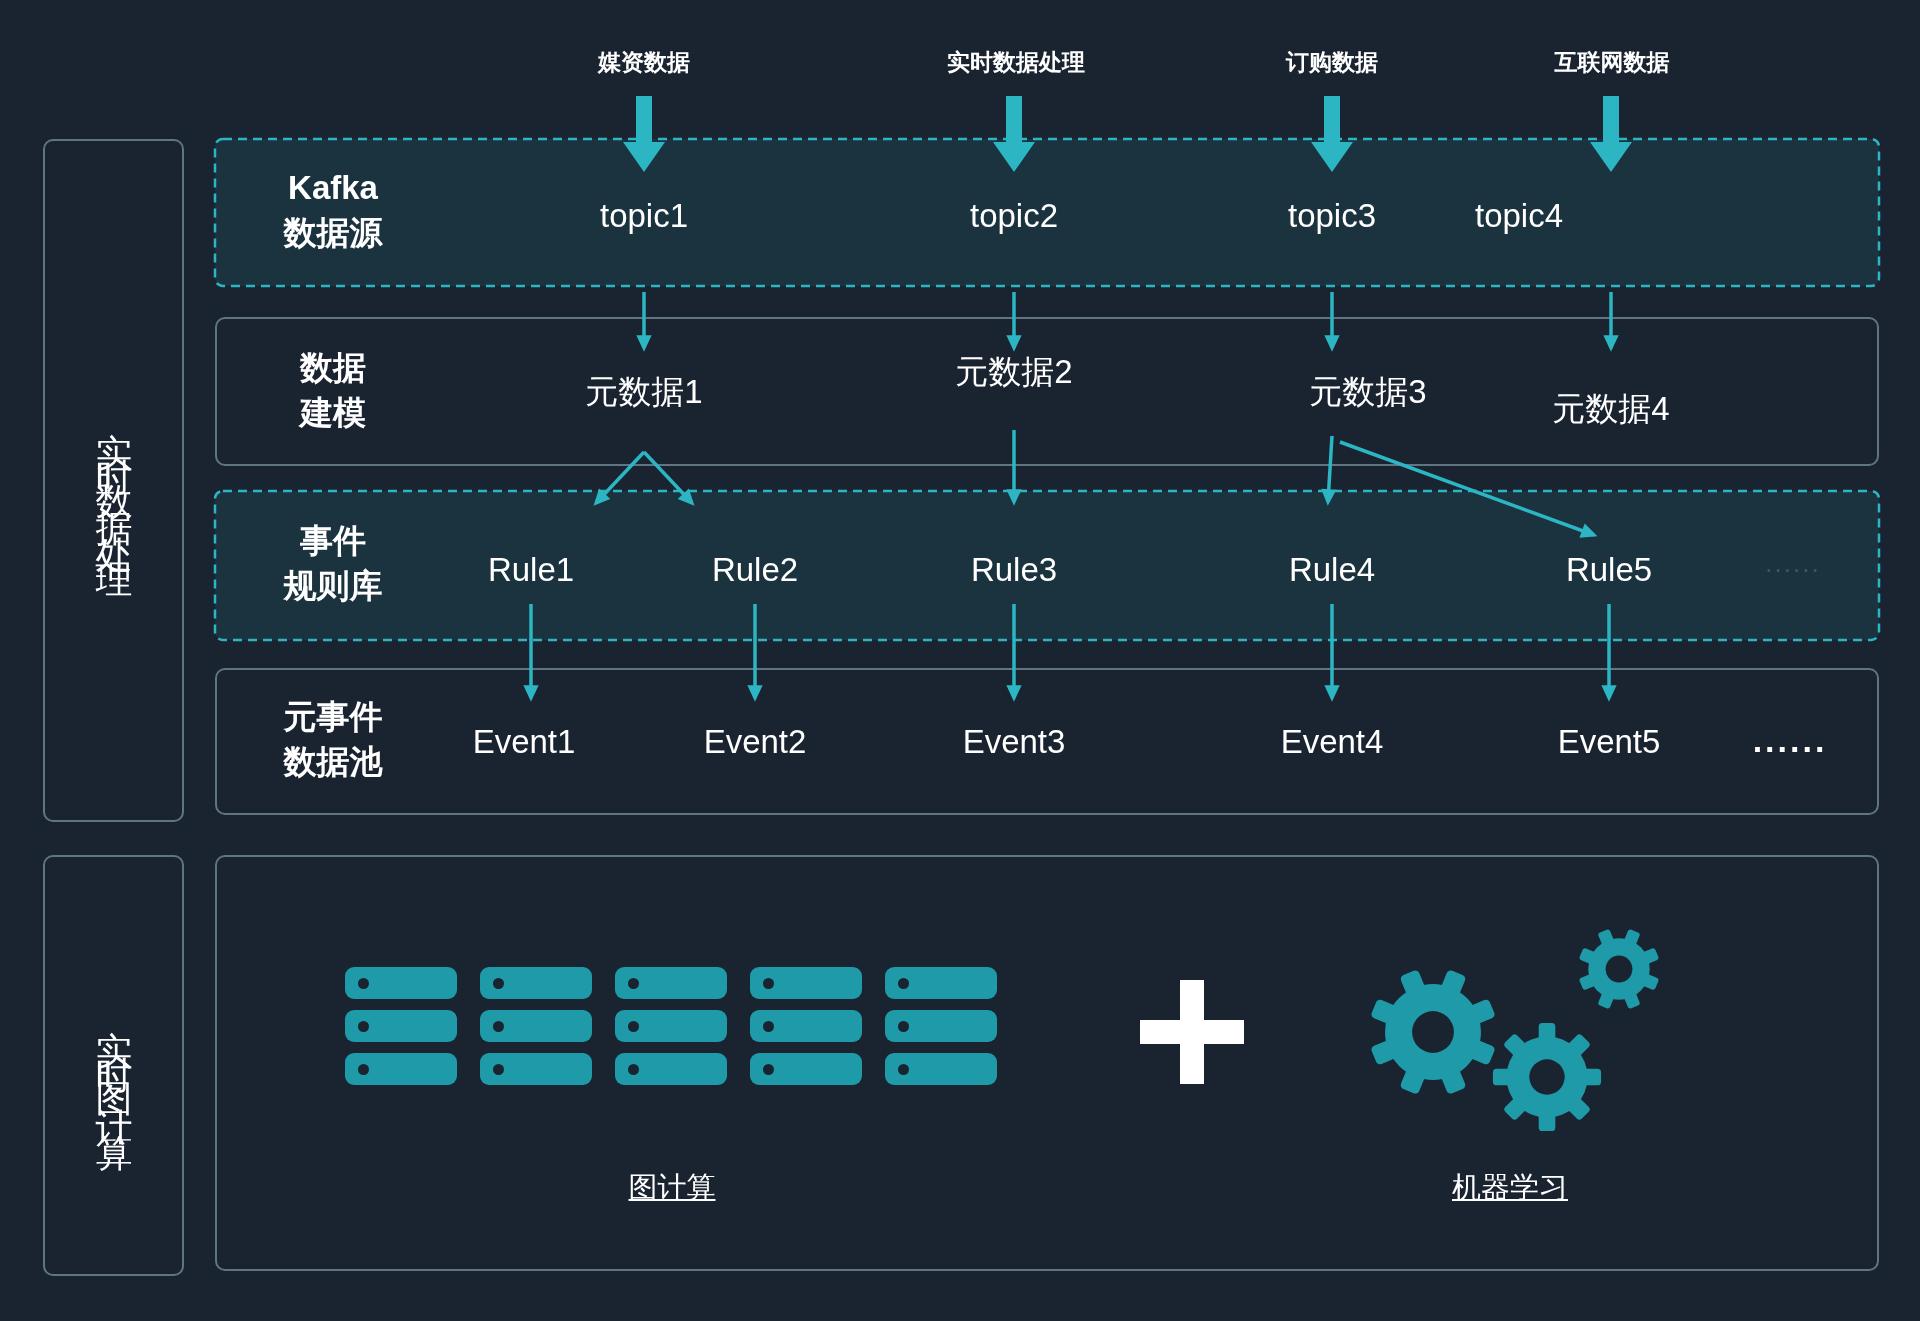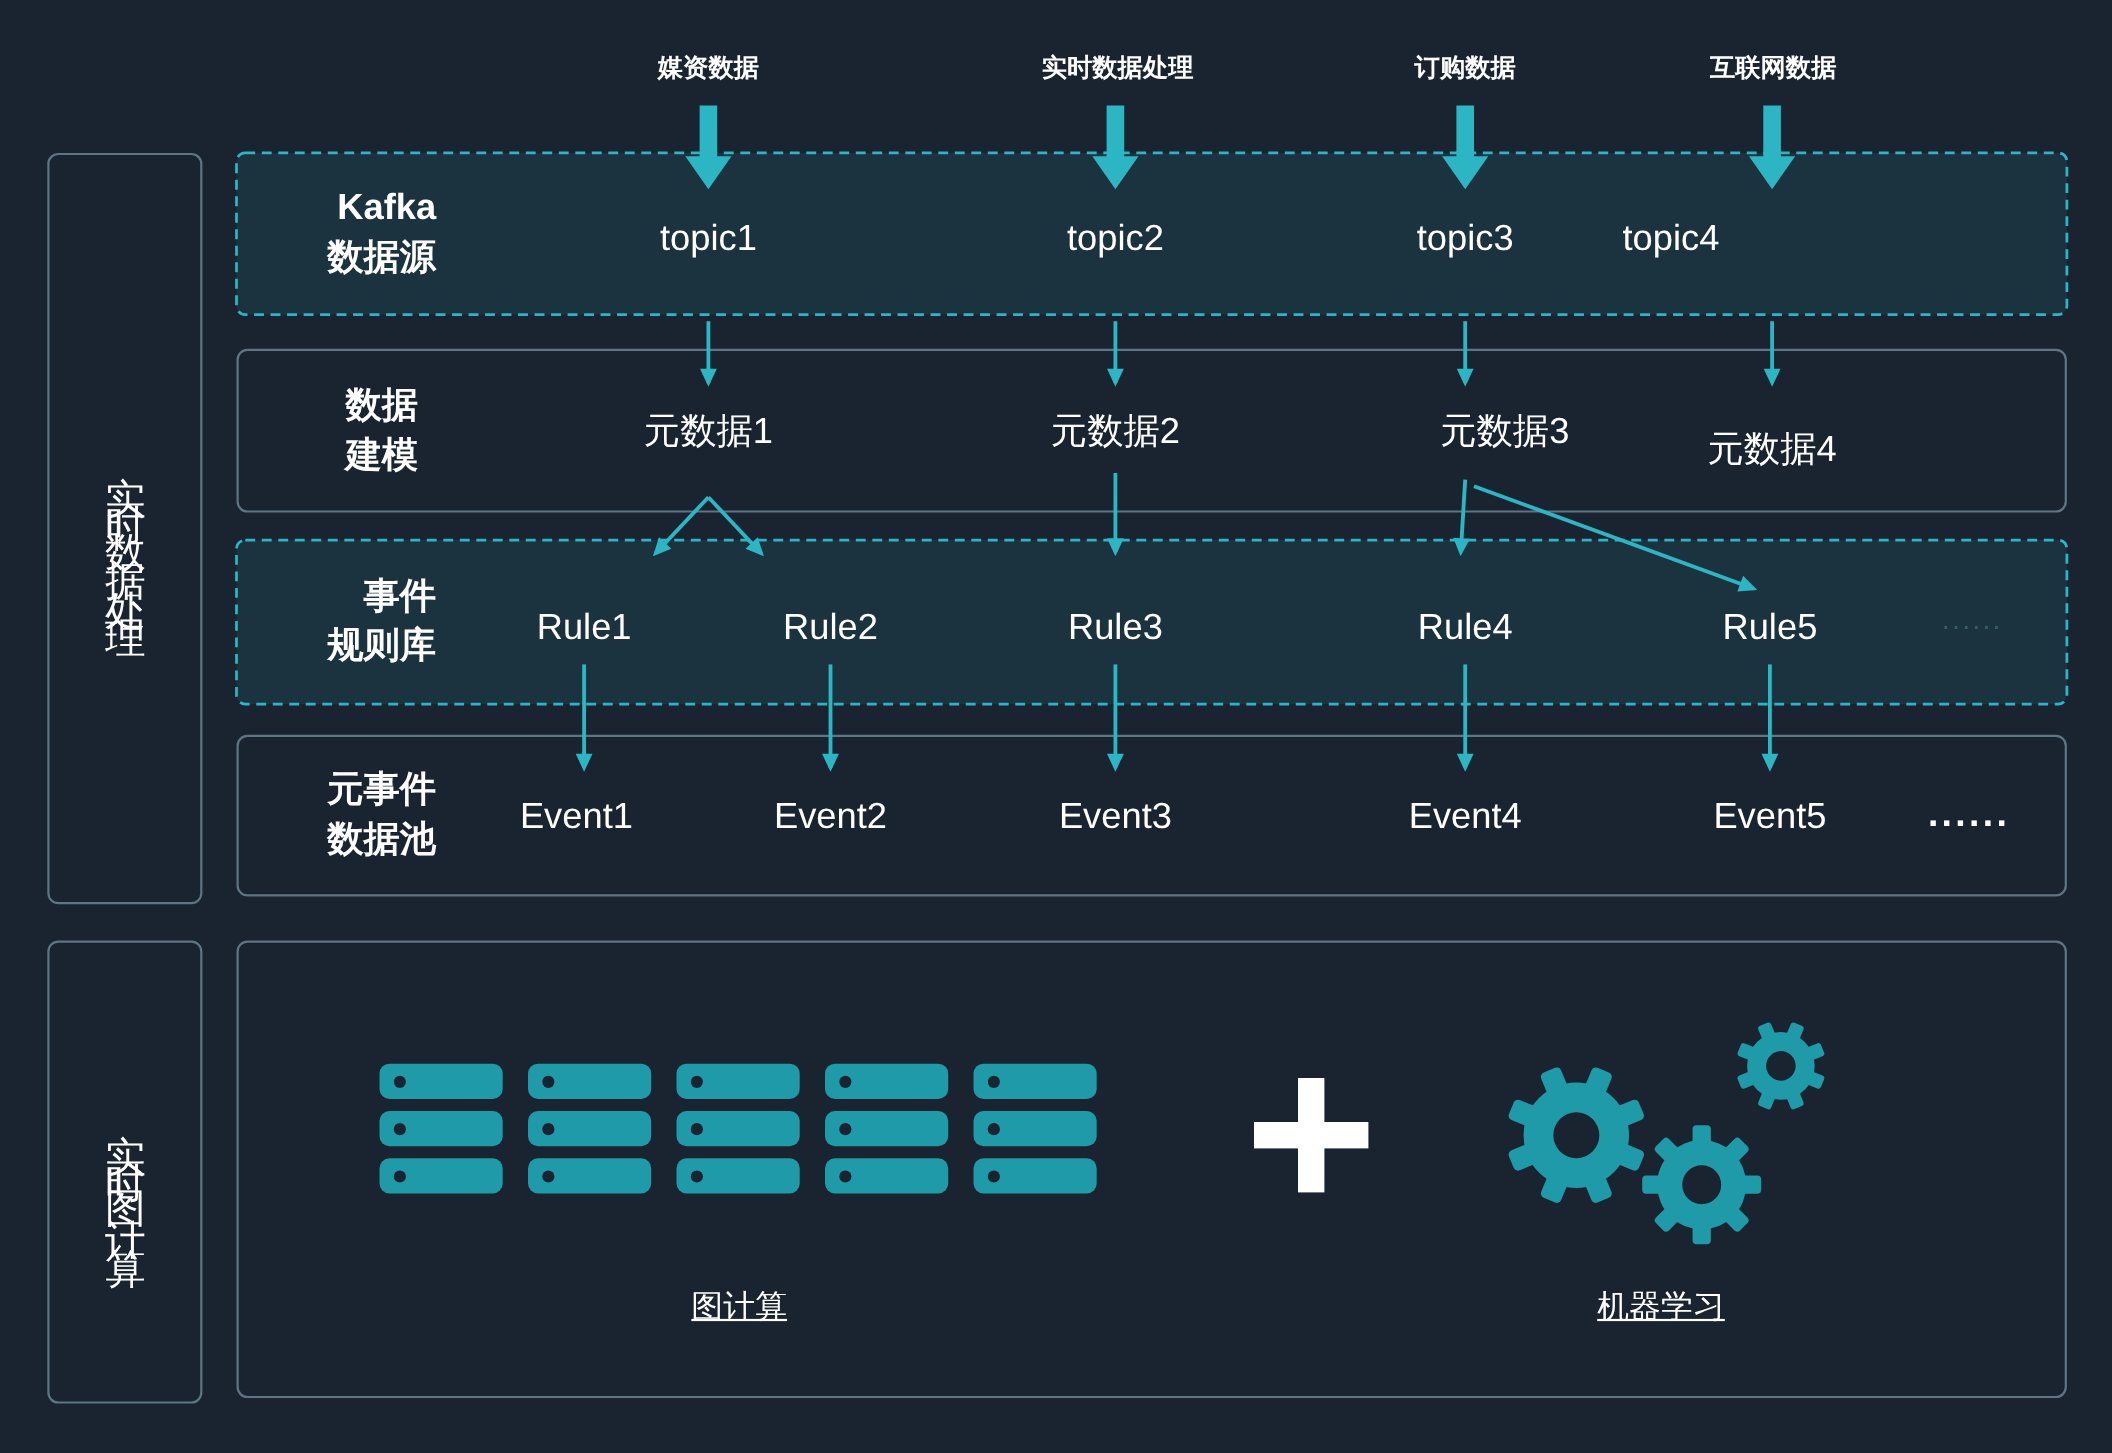--- a/index.html
+++ b/index.html
@@ -16,22 +16,22 @@
     position:absolute; left:43px; width:141px;
     border:2px solid #5f7583; border-radius:10px;
     display:flex; align-items:center; justify-content:center;
   }
   .vert-label {
     writing-mode:vertical-rl; text-orientation:upright;
     letter-spacing:26px; font-size:37px; font-weight:500; color:#fff;
   }
   .row-label {
     position:absolute; transform:translate(-50%,-50%);
-    text-align:right; font-weight:bold; font-size:33px;
-    line-height:1.35; white-space:nowrap;margin-left:14px;
+    text-align:center; font-weight:bold; font-size:33px;
+    line-height:1.35; white-space:nowrap;
   }
   .row-label span { display:block; }
   .item {
     position:absolute; transform:translate(-50%,-50%);
     font-size:33px; white-space:nowrap;
   }
   .src-label {
     position:absolute; transform:translate(-50%,-50%);
     font-weight:bold; font-size:23px; white-space:nowrap;
   }
@@ -156,21 +156,21 @@
     <span>元事件</span>
     <span>数据池</span>
   </div>
 
   <div class="item" style="left:644px;top:216px">topic1</div>
   <div class="item" style="left:1014px;top:216px">topic2</div>
   <div class="item" style="left:1332px;top:216px">topic3</div>
   <div class="item" style="left:1519px;top:216px">topic4</div>
 
   <div class="item" style="left:644px;top:392px">元数据1</div>
-  <div class="item" style="left:1014px;top:392px">元数据2</div>
+  <div class="item" style="left:1014px;top:372px">元数据2</div>
   <div class="item" style="left:1368px;top:392px">元数据3</div>
   <div class="item" style="left:1611px;top:409px">元数据4</div>
 
   <div class="item" style="left:531px;top:570px">Rule1</div>
   <div class="item" style="left:755px;top:570px">Rule2</div>
   <div class="item" style="left:1014px;top:570px">Rule3</div>
   <div class="item" style="left:1332px;top:570px">Rule4</div>
   <div class="item" style="left:1609px;top:570px">Rule5</div>
   <div class="item dots-dim" style="left:1793px;top:563px">......</div>
 

